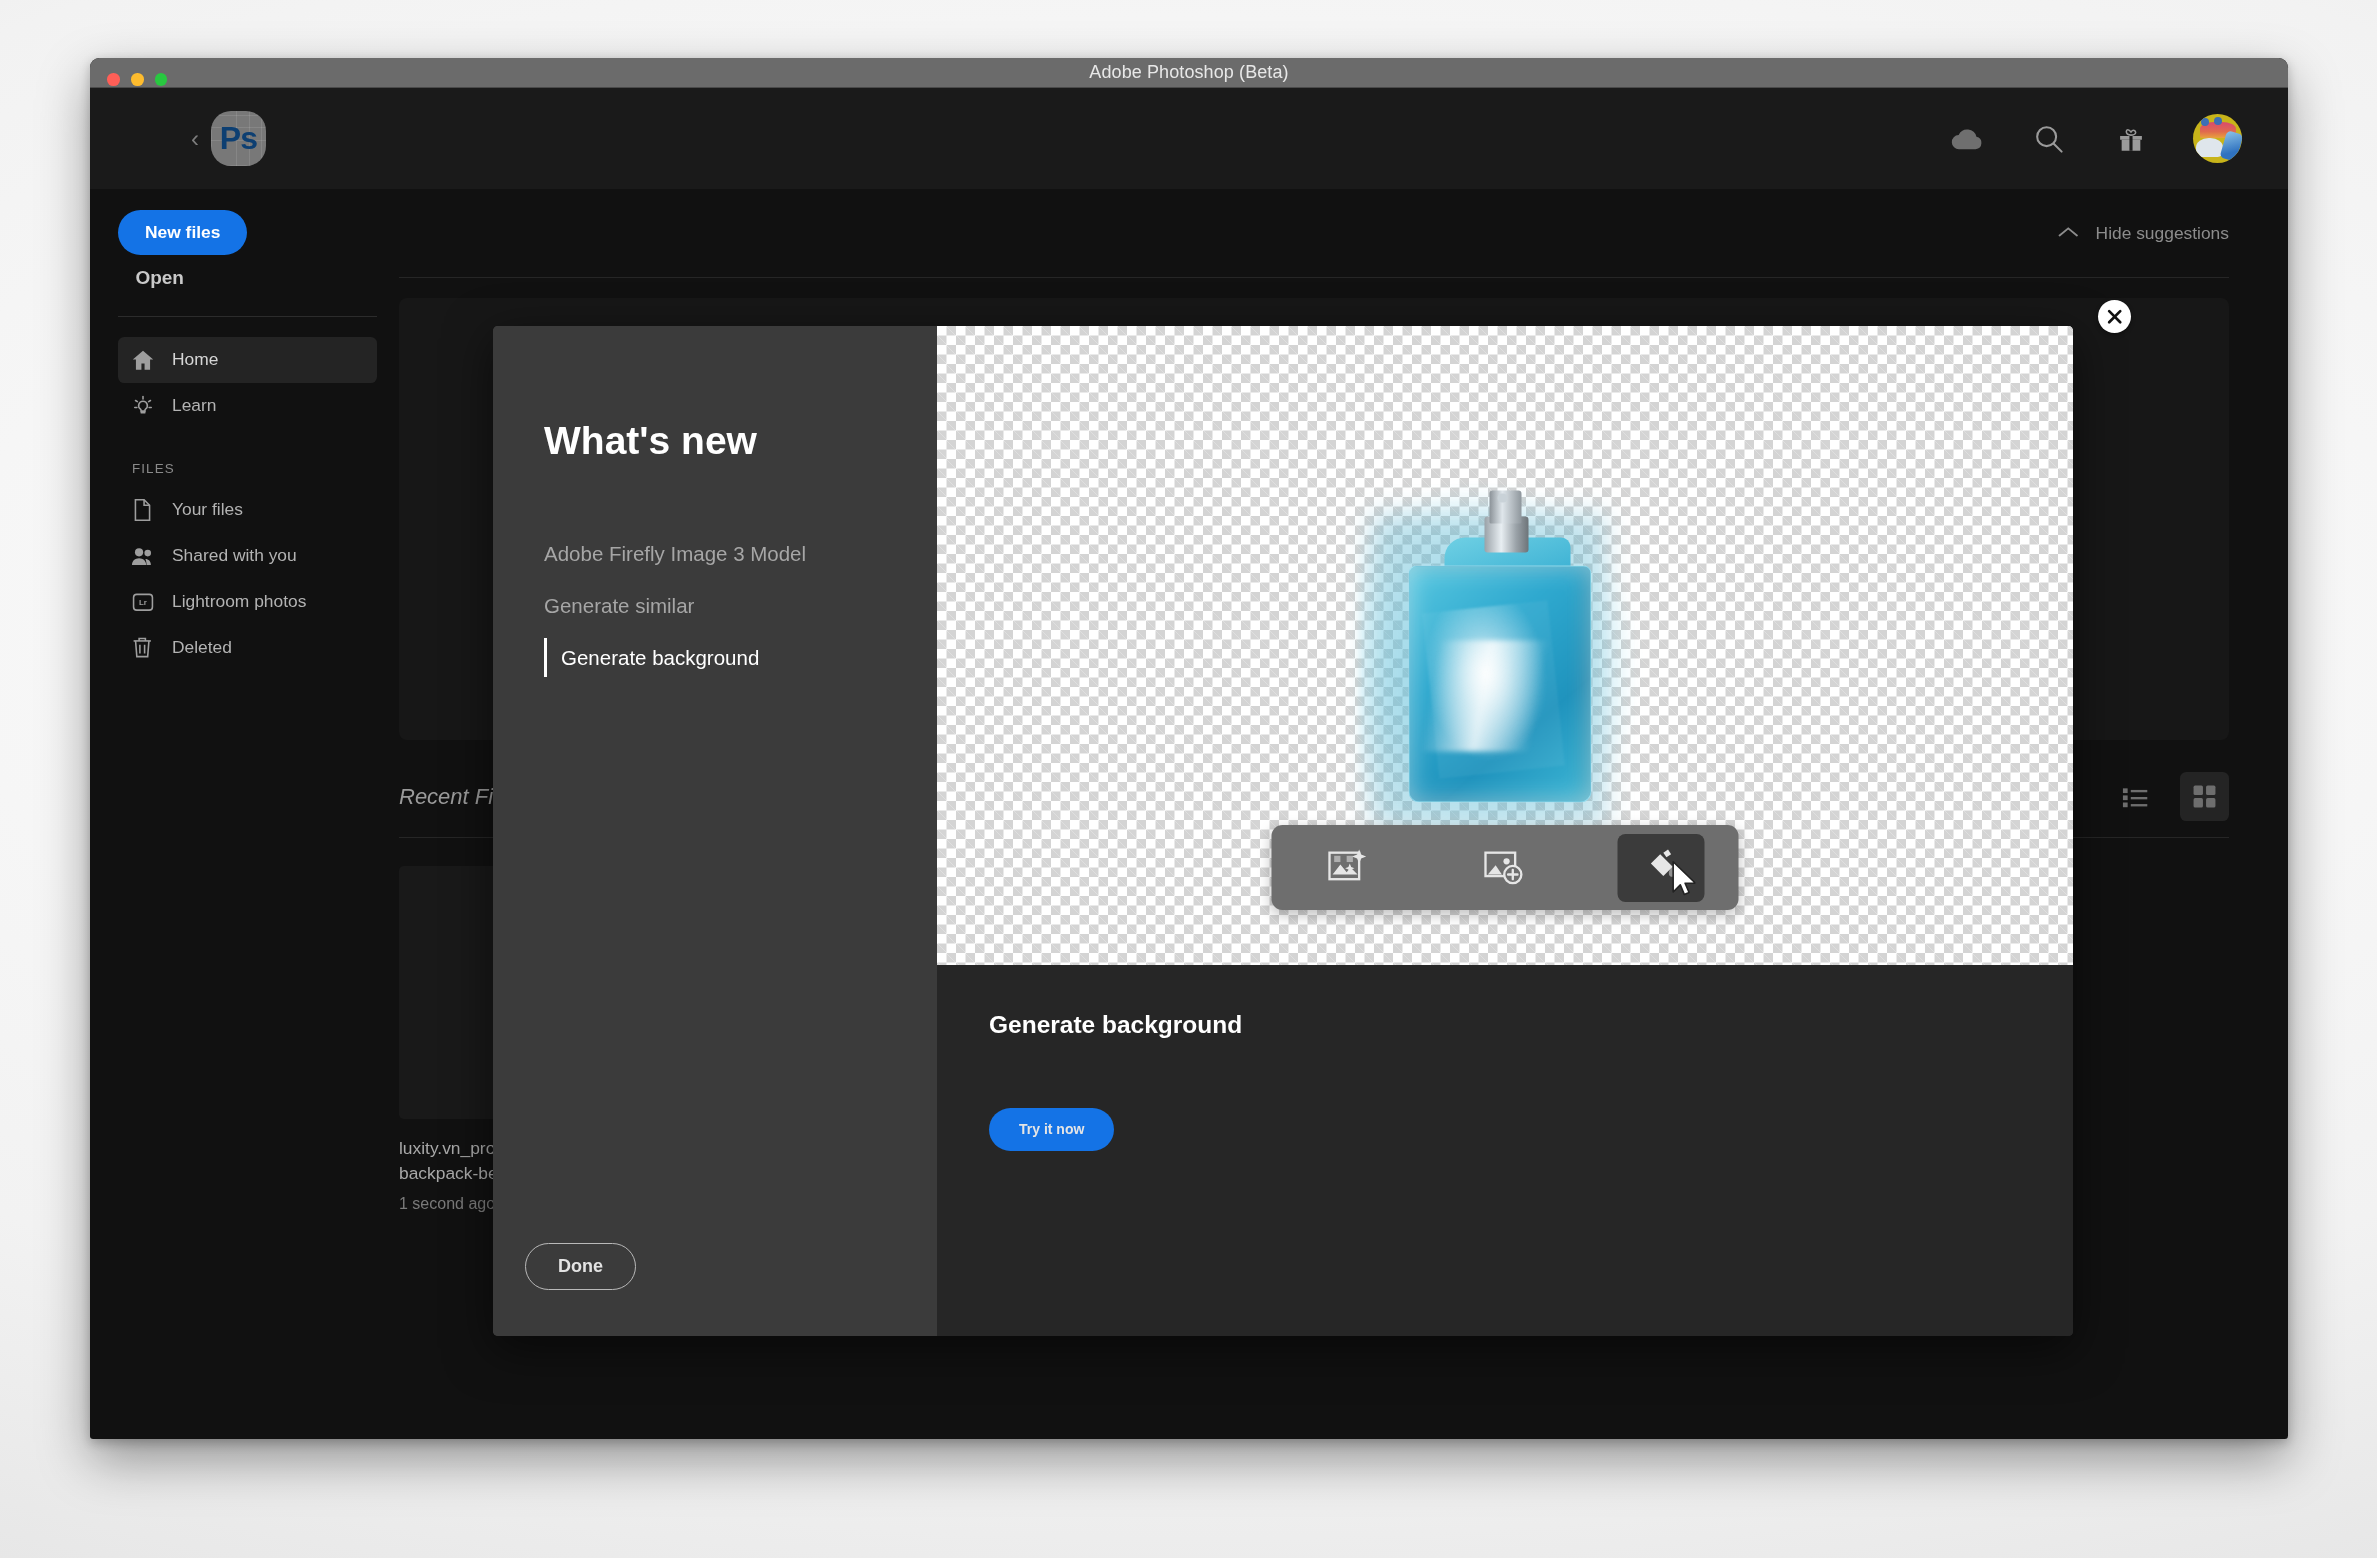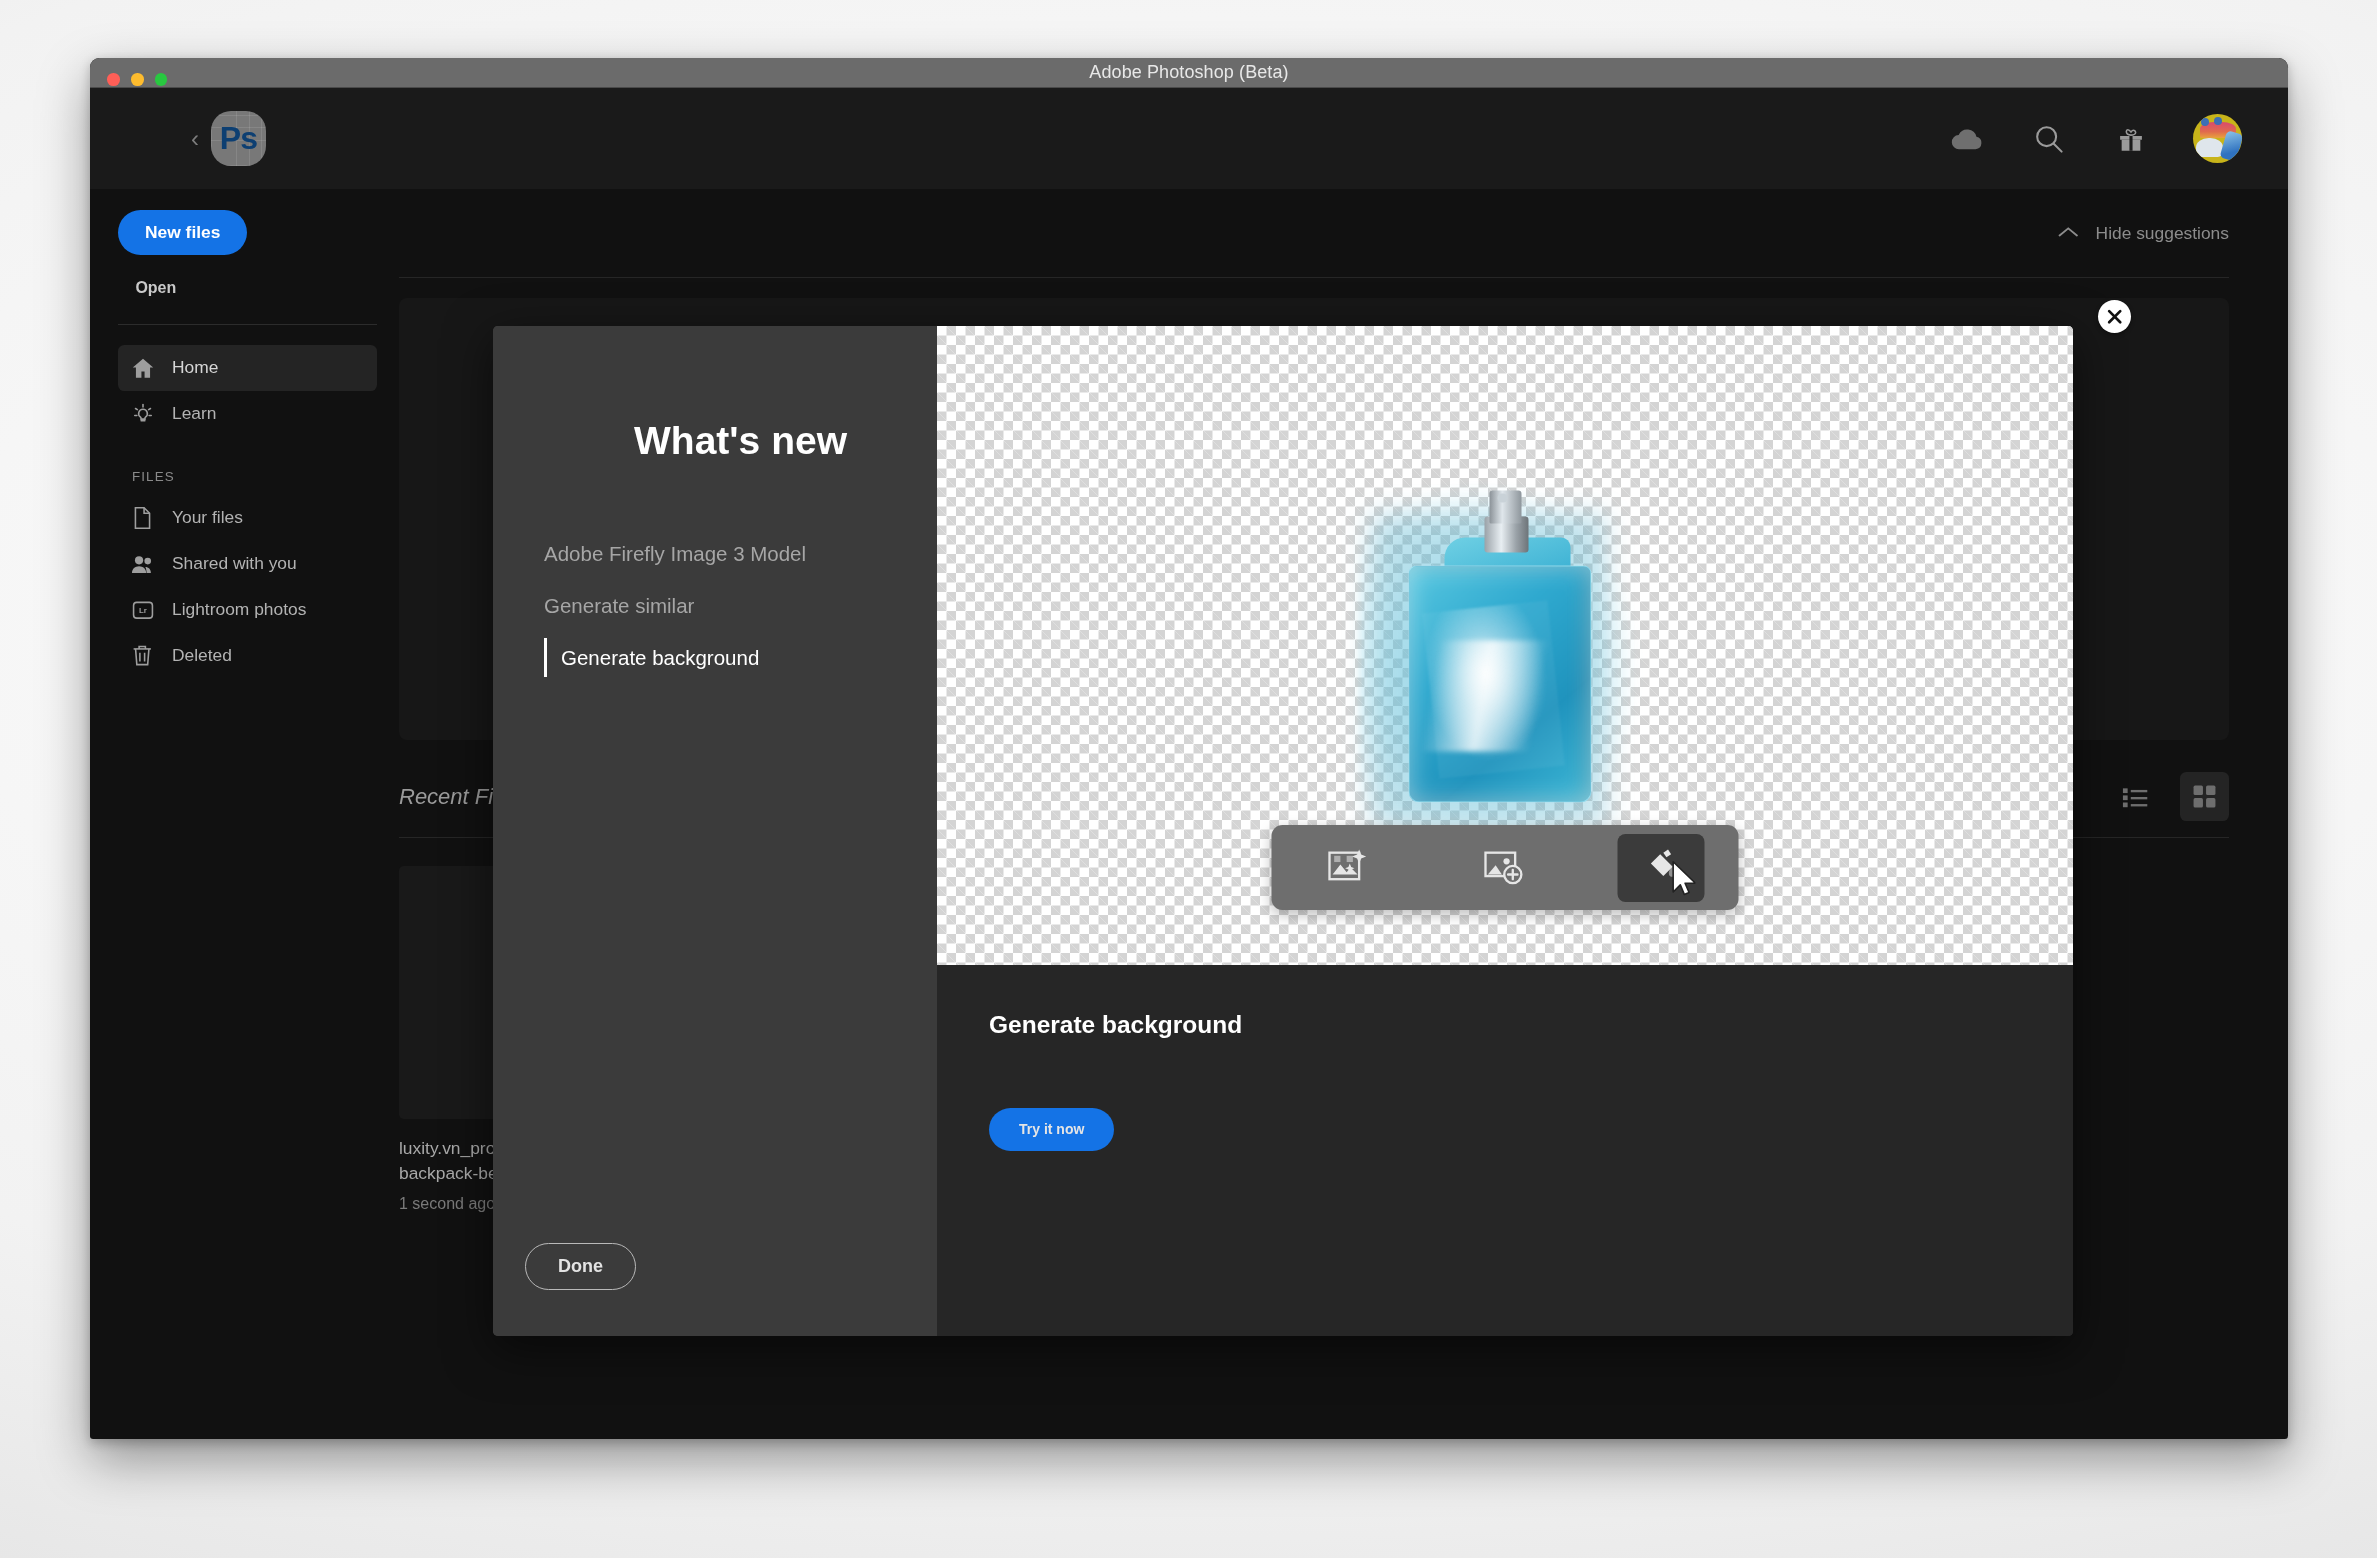--- a/index.html
+++ b/index.html
@@ -85,22 +85,22 @@
 
   
   #sidebar { width: 309px; background: #111111; padding: 20.5px 22px 0 28px; flex: 0 0 309px; }
   #new-file-btn {
     background: #1473e6; color: #ffffff;
     border: none; border-radius: 24px;
     padding: 12px 27px; font-size: 17.4px; font-weight: bold;
     cursor: pointer;
   }
   #open-btn {
-    margin-top: 24px; margin-left: 17.4px;
-    color: #c9c9c9; font-size: 16px; font-weight: bold; cursor: pointer;
+    margin-top: 12px; margin-left: 17.4px;
+    color: #c9c9c9; font-size: 19px; font-weight: bold; cursor: pointer;
   }
   .sb-divider { margin: 27px 0 20.5px 0; height: 0.8px; background: #2c2c2c; }
   .nav-item {
     display: flex; align-items: center; gap: 17.4px;
     padding: 11px 12.6px; border-radius: 6.3px; cursor: pointer;
     color: #b3b3b3; font-size: 17.4px;
   }
   .nav-item.active { background: #242424; color: #d6d6d6; }
   .nav-ico { width: 24px; height: 24px; display: flex; align-items: center; justify-content: center; flex: 0 0 24px; }
   .nav-ico svg { display: block; }
@@ -171,21 +171,21 @@
     width: 1580px; height: 1010px;
     background: #3b3b3b; border-radius: 4.7px;
     display: flex; overflow: hidden;
     box-shadow: 0 12.6px 47px rgba(0,0,0,0.55);
   }
   #modal-left {
     width: 444px; flex: 0 0 444px; background: #3b3b3b;
     padding: 93px 0 46px 0; display: flex; flex-direction: column;
   }
   #modal-title {
-    color: #ffffff; font-size: 39px; font-weight: bold; padding-left: 51px; text-align: center;
+    color: #ffffff; font-size: 39px; font-weight: bold; padding-left: 51px;
   }
   #feature-list { margin-top: 65px; }
   .feature-item {
     position: relative; color: #a6a6a6; font-size: 20.5px;
     padding: 0 0 0 51px; height: 52px; display: flex; align-items: center; cursor: pointer;
   }
   .feature-item.active { color: #ffffff; }
   .feature-item.active::before {
     content: ""; position: absolute; left: 51px; top: 6.3px;
     width: 3.2px; height: 39px; background: #ffffff;

